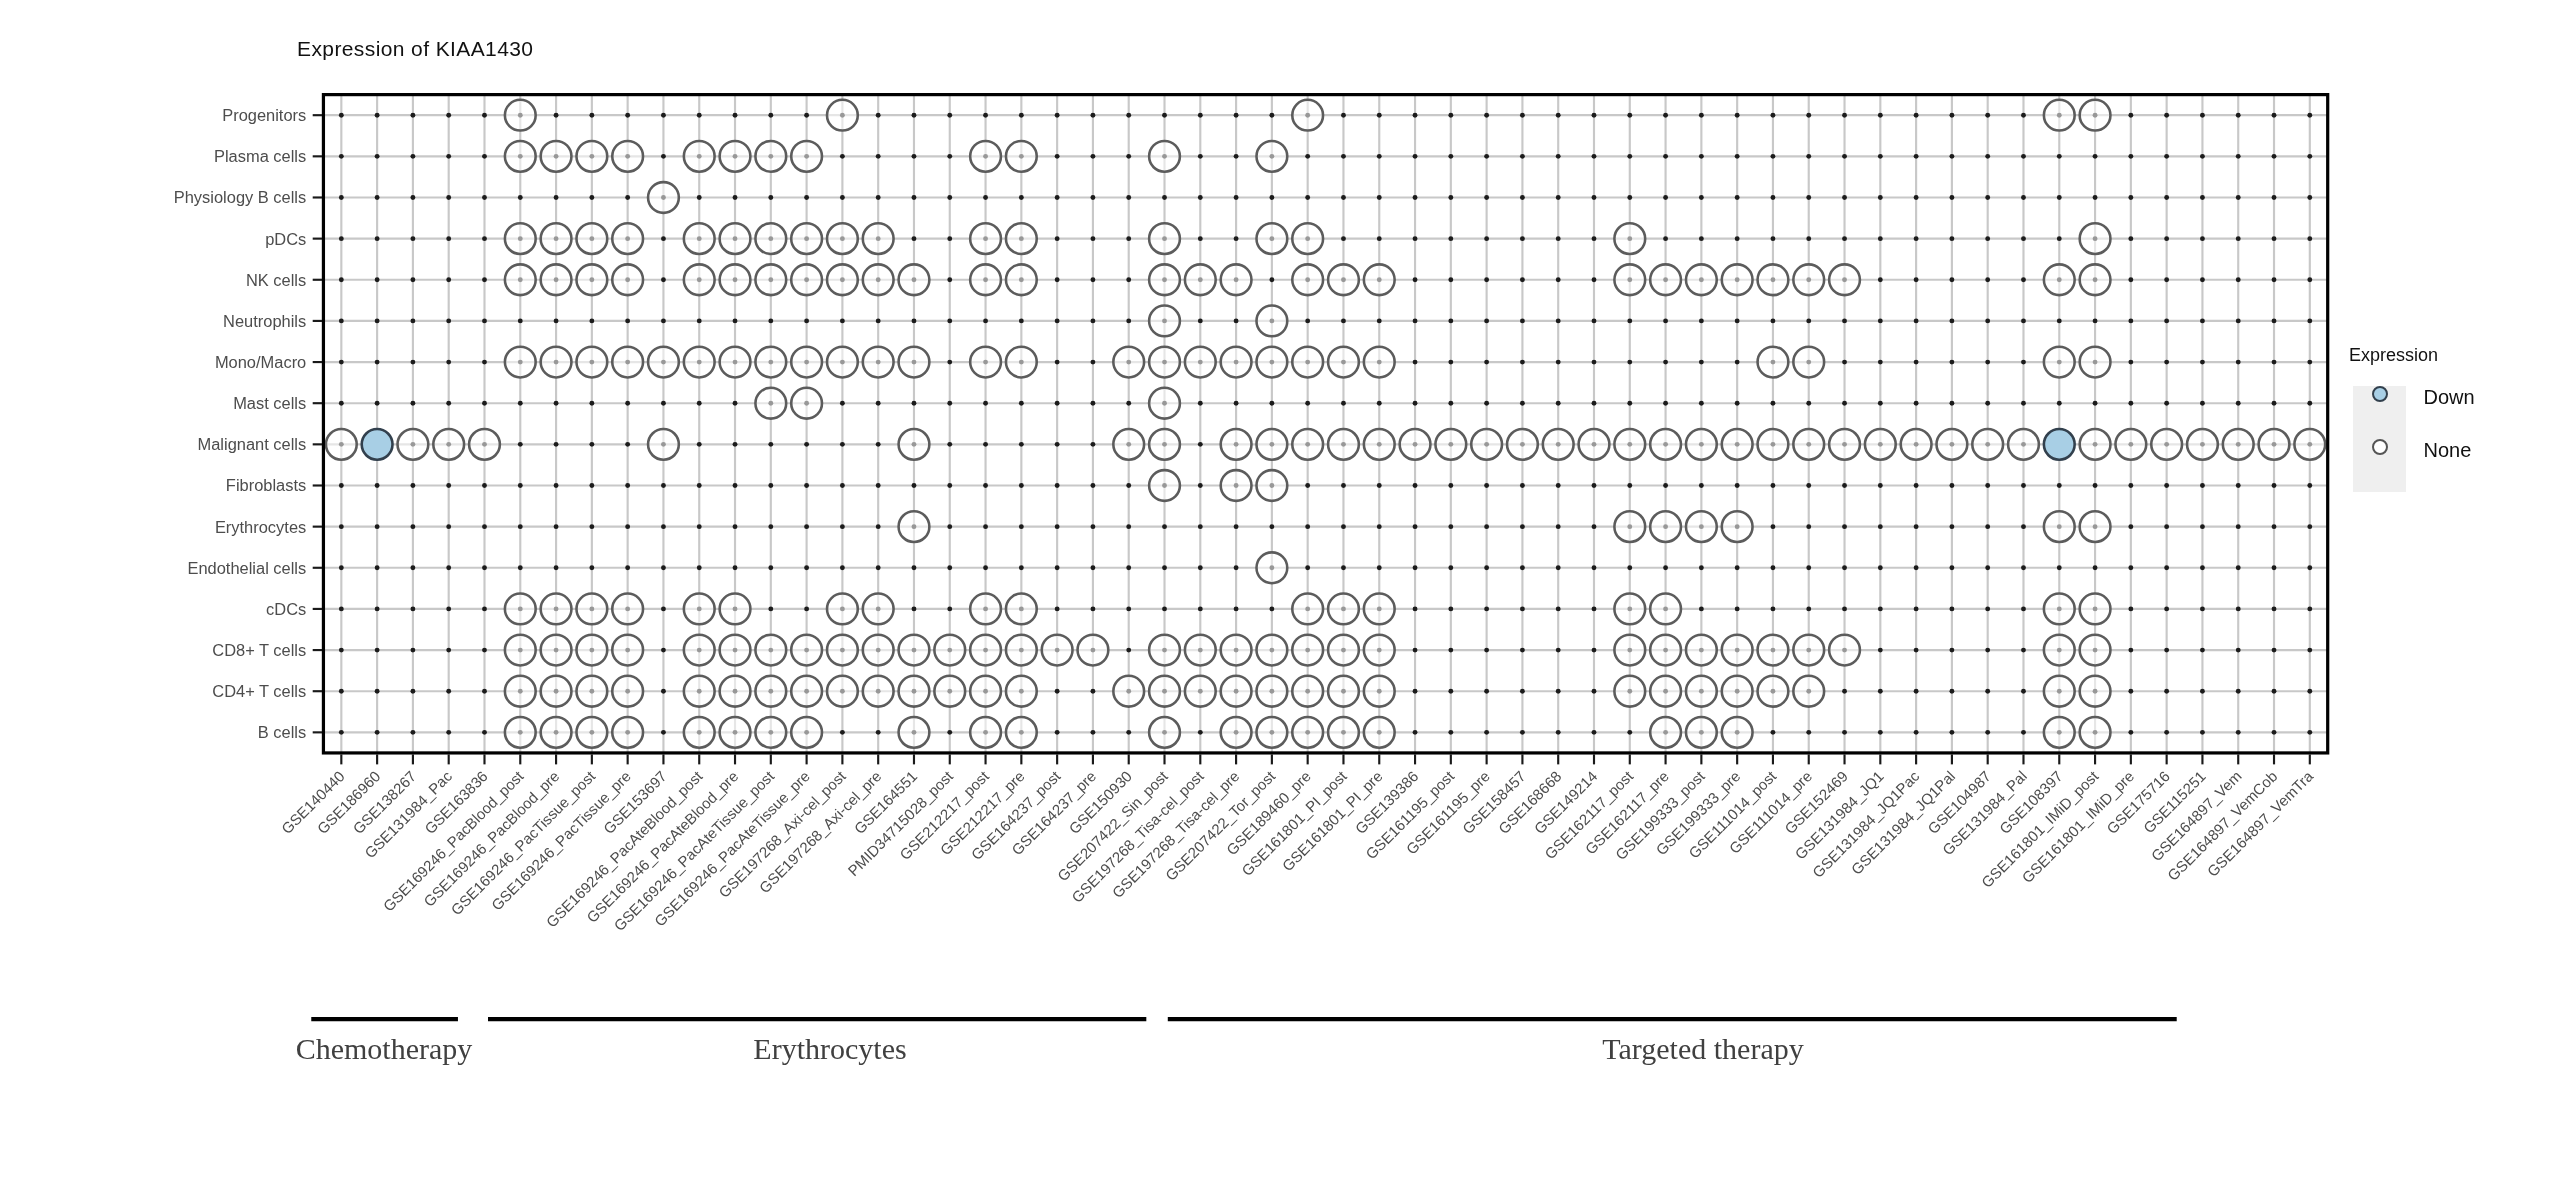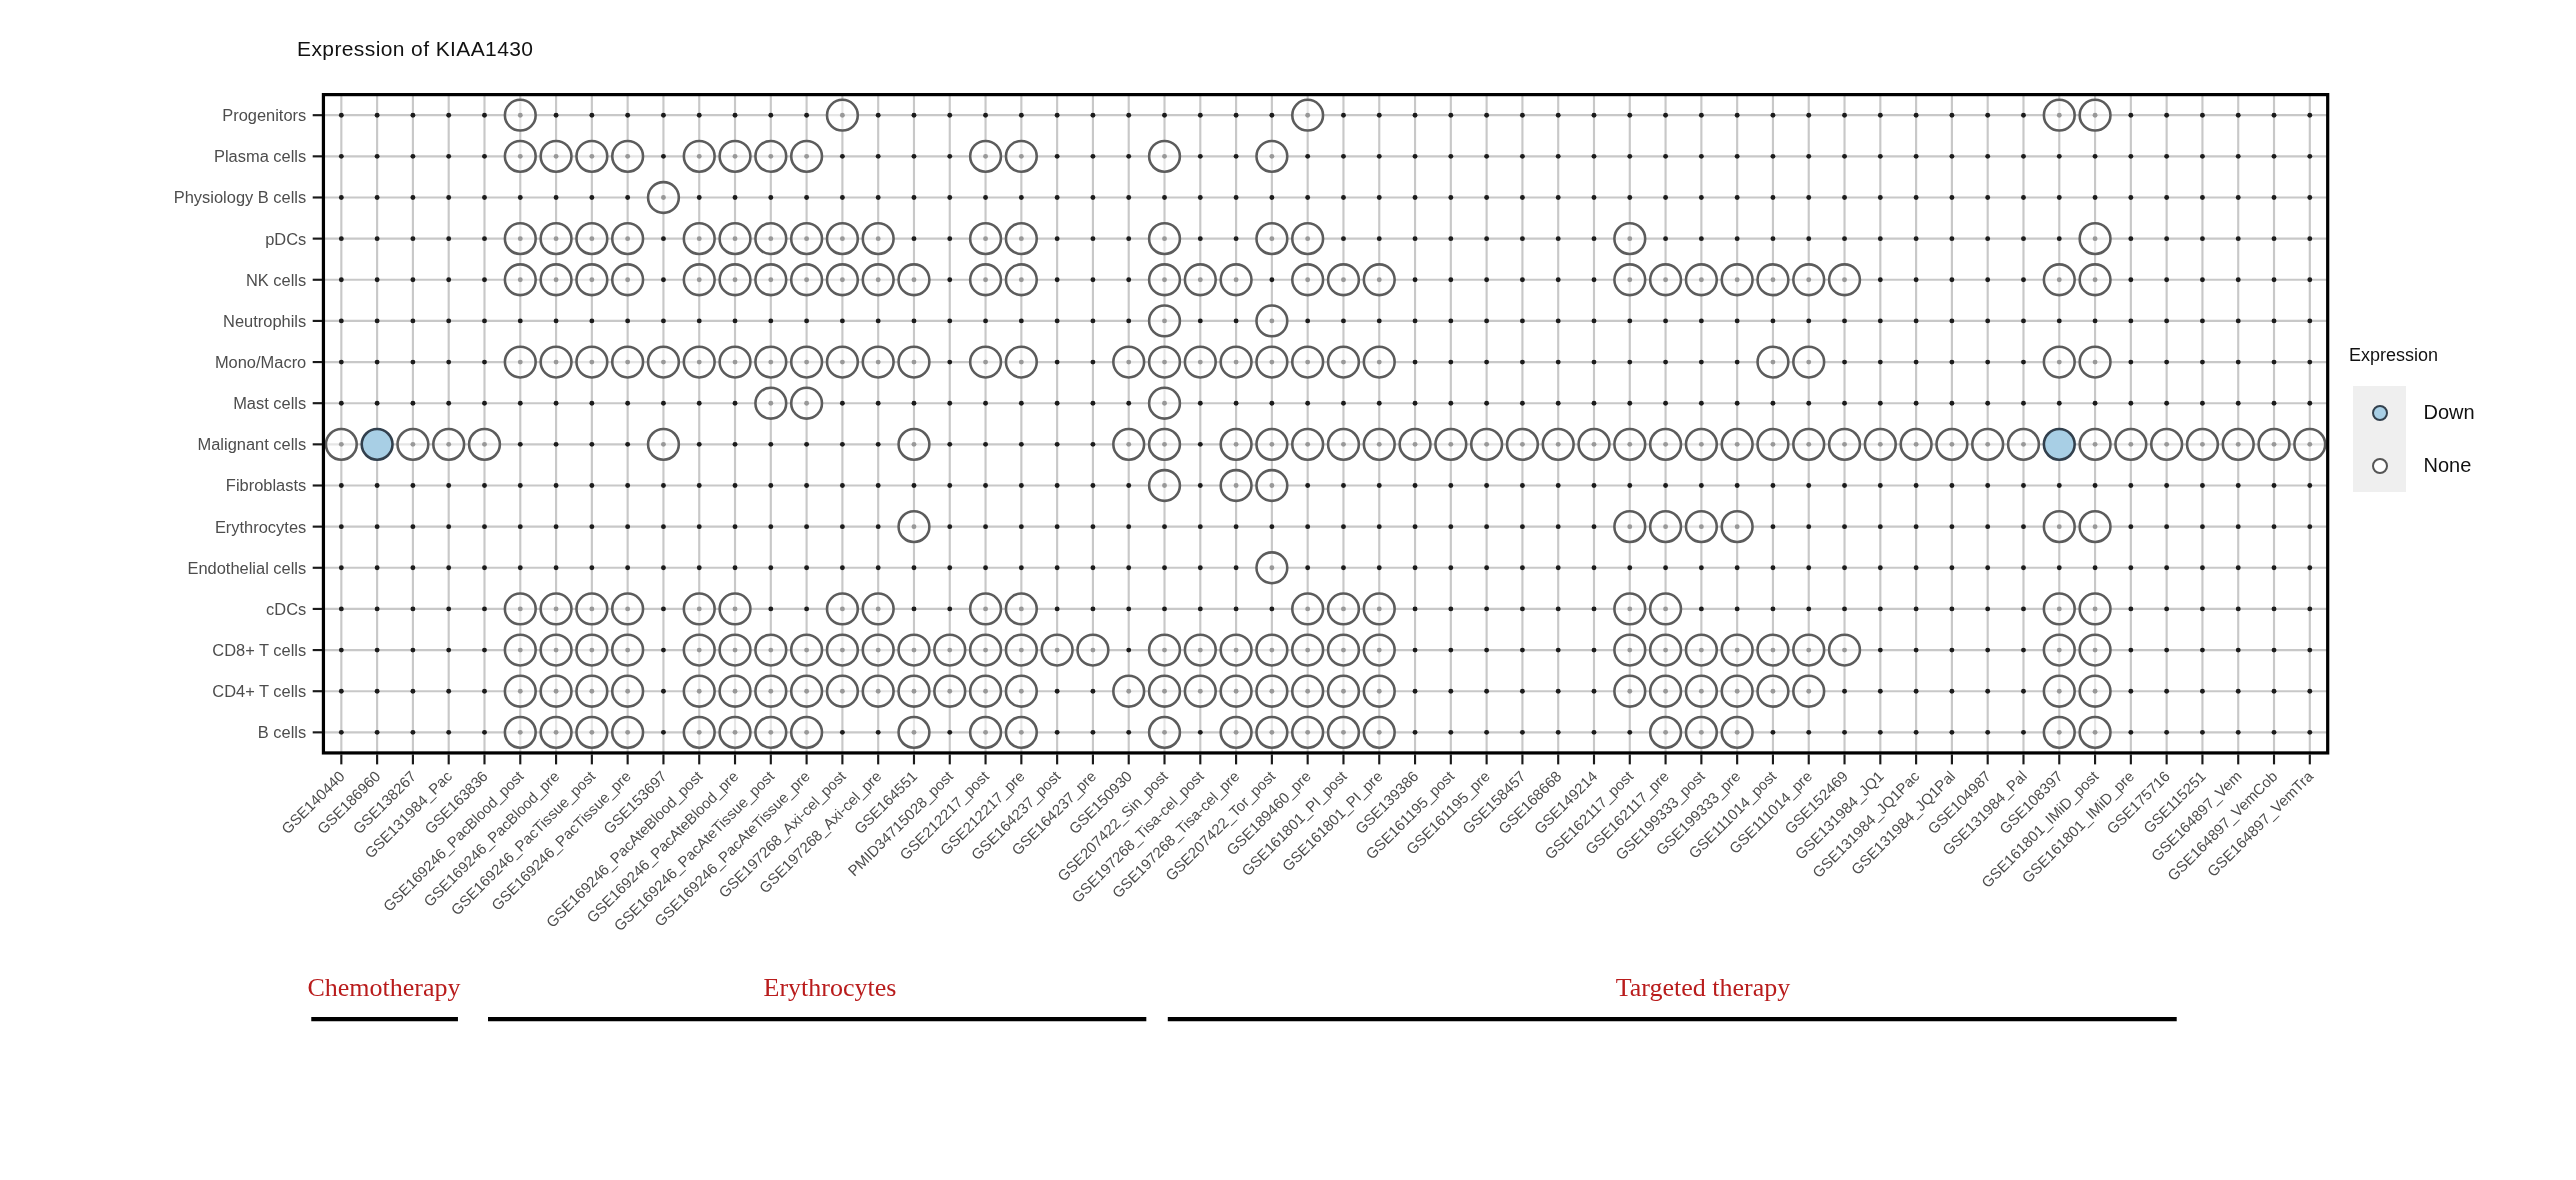--- a/index.html
+++ b/index.html
@@ -1,25 +1,25 @@
 <!DOCTYPE html>
 <html style="font-size:11.4px"><head>
 <meta charset="utf-8">
 <style>
   html,body{margin:0;padding:0;background:#ffffff;}
   body{width:2576px;height:1181px;position:relative;font-family:"Liberation Sans",sans-serif;}
   #stage{position:absolute;left:0;top:0;width:2576px;height:1181px;background:#fff;overflow:hidden;}
   #plot-svg{position:absolute;left:0;top:0;}
   .page-title{position:absolute;left:297px;top:37px;font-size:21px;color:#111;letter-spacing:0.4px;}
-  .group-label{position:absolute;top:973px;transform:translateX(-50%);font-family:"Liberation Serif",serif;font-size:26px;color:#b91c1c;}
+  .group-label{position:absolute;top:1032px;transform:translateX(-50%);font-family:"Liberation Serif",serif;font-size:30px;color:#404040;}
   .legend{position:absolute;left:2349px;top:345px;}
   .legend-title{font-size:18px;color:#111;margin-bottom:20px;}
   .legend-keys{position:relative;}
   .legend-keybox{position:absolute;left:4.3px;top:0;width:53px;height:106px;background:#efefef;}
-  .legend-item{position:relative;height:53px;display:flex;align-items:center;}
+  .legend-item{position:relative;height:53px;display:flex;align-items:flex-start;}
   .legend-dot{position:relative;left:4.3px;width:53px;display:flex;justify-content:center;align-items:center;}
   .dot{width:12px;height:12px;border-radius:50%;box-sizing:content-box;}
   .dot.down{background:#a8cfe5;border:2.1px solid #32404d;}
   .dot.none{background:#ffffff;border:2.1px solid #555;}
   .legend-label{font-size:20px;color:#111;padding-left:21.5px;}
 </style>
 </head>
 <body>
 
 <div id="stage">

